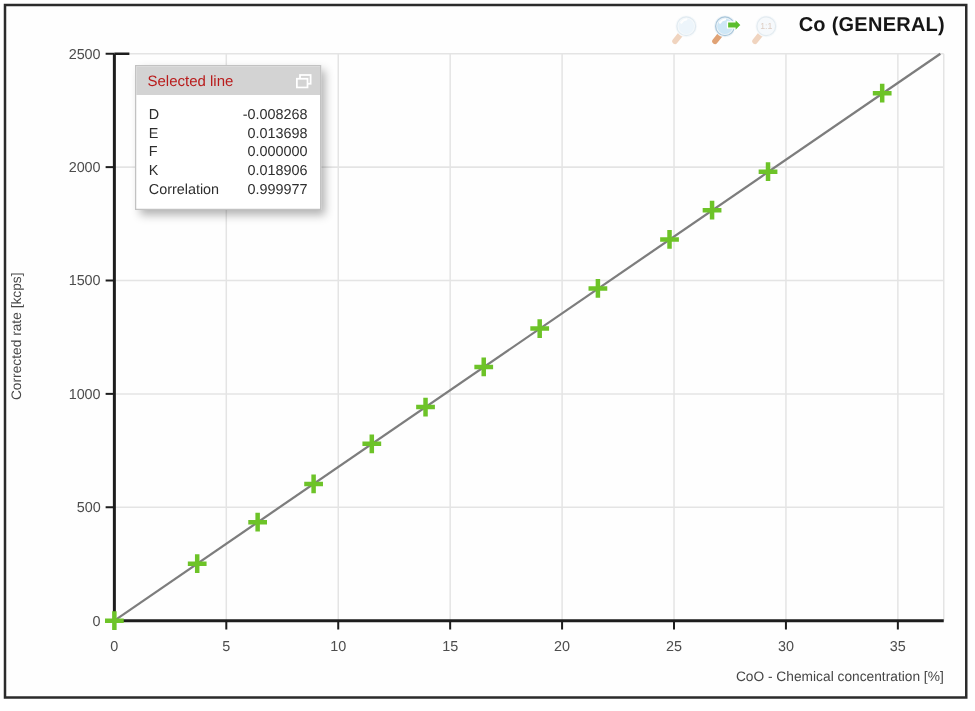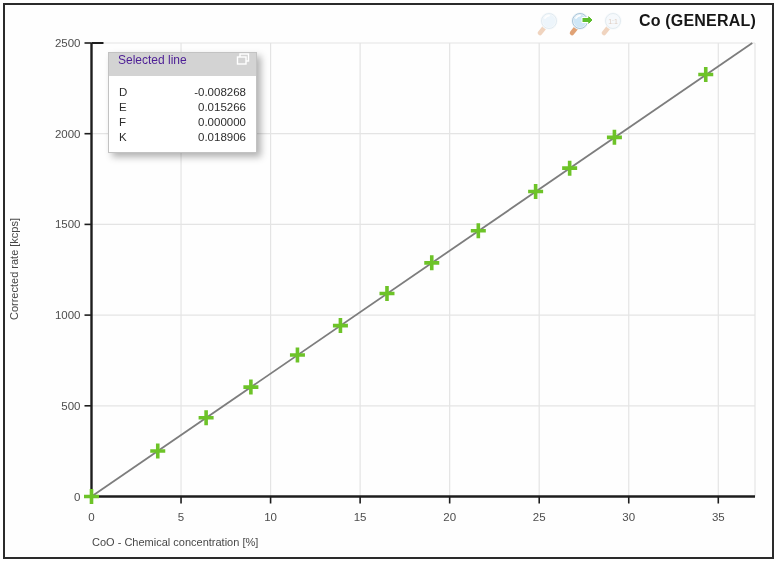--- a/index.html
+++ b/index.html
@@ -16,31 +16,31 @@
   .chart-title{
     position:absolute;top:12px;right:24px;width:300px;text-align:right;
     font-size:16px;font-weight:bold;color:#161616;letter-spacing:.2px;
   }
   .plot-svg{position:absolute;left:0;top:0;width:780px;height:569px;}
   .ylabel{
     position:absolute;left:-76px;top:263px;width:180px;text-align:center;
     transform:rotate(-90deg);font-size:11px;color:#474747;
   }
   .xlabel{
-    position:absolute;left:92px;top:536px;width:663px;text-align:left;
+    position:absolute;left:92px;top:536px;width:663px;text-align:right;
     font-size:11px;color:#474747;
   }
   .panel{
     position:absolute;left:108px;top:52px;width:147px;
     background:#ffffff;border:1px solid #c2c2c2;
     box-shadow:4px 4px 7px rgba(0,0,0,.30);
   }
   .panel-header{
-    height:23px;background:#d3d3d3;display:flex;align-items:flex-start;
-    padding:0 6px 0 9px;font-size:12px;color:#4c1d95;
+    height:23px;background:#d3d3d3;display:flex;align-items:center;
+    padding:0 6px 0 9px;font-size:12px;color:#b91c1c;
   }
   .panel-header .ph-title{flex:1;}
   .restore-icon{width:14px;height:12px;display:block;}
   .panel-body{padding:9px 0 7px 0;}
   .prow{display:flex;justify-content:space-between;padding:0 10px;height:15px;
     font-size:11.5px;color:#2e2e2e;line-height:15px;}
   .pvalue{text-align:center;}
 </style>
 </head>
 <body>
@@ -148,25 +148,29 @@
         <rect x="1.5" y="4" width="8.5" height="7" fill="#d3d3d3" stroke="#ffffff" stroke-width="1.4"></rect>
       </svg>
     </div>
     <div class="panel-body" id="panel-rows">
         <div class="prow">
           <span class="plabel">D</span>
           <span class="pvalue">-0.008268</span>
         </div>
         <div class="prow">
           <span class="plabel">E</span>
-          <span class="pvalue">0.015266</span>
+          <span class="pvalue">0.013698</span>
         </div>
         <div class="prow">
           <span class="plabel">F</span>
           <span class="pvalue">0.000000</span>
         </div>
         <div class="prow">
           <span class="plabel">K</span>
           <span class="pvalue">0.018906</span>
         </div>
+        <div class="prow">
+          <span class="plabel">Correlation</span>
+          <span class="pvalue">0.999977</span>
+        </div>
       </div>
   </div>
 </div>
 
 </body></html>

